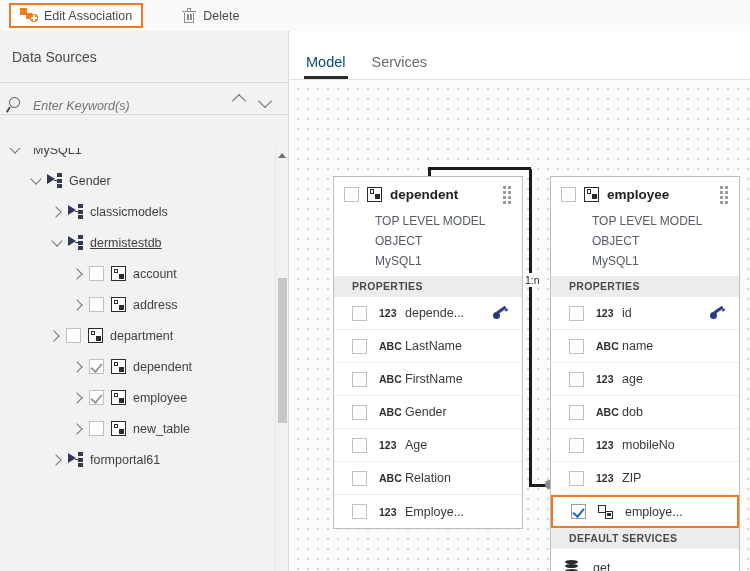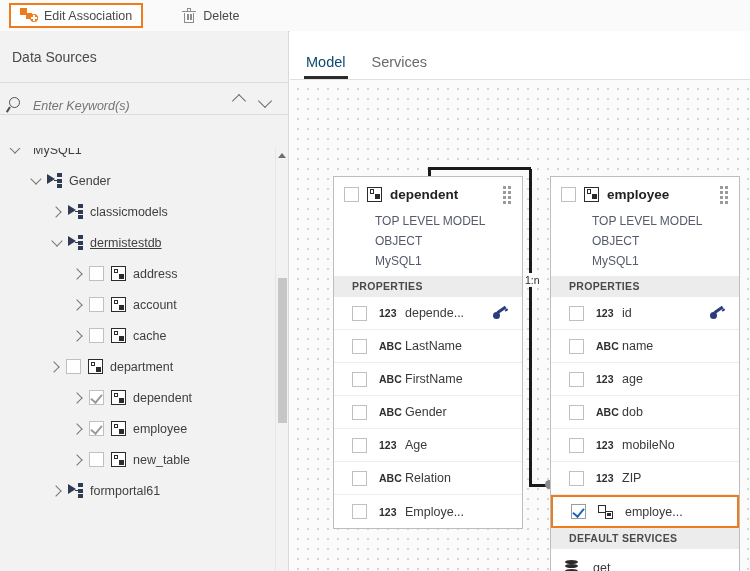--- a/index.html
+++ b/index.html
@@ -263,43 +263,32 @@
         </div>
         <div class="trow" style="padding-left: 67px;">
           <span class="tw closed">
             <span class="a"></span>
           </span>
           <span class="cb"></span>
           <span class="ico-tbl">
             <span class="in1"></span>
             <span class="in2"></span>
           </span>
-          <span class="tlabel">address</span>
+          <span class="tlabel">account</span>
         </div>
         <div class="trow" style="padding-left: 67px;">
           <span class="tw closed">
             <span class="a"></span>
           </span>
           <span class="cb"></span>
           <span class="ico-tbl">
             <span class="in1"></span>
             <span class="in2"></span>
           </span>
-          <span class="tlabel">account</span>
-        </div>
-        <div class="trow" style="padding-left: 67px;">
-          <span class="tw closed">
-            <span class="a"></span>
-          </span>
-          <span class="cb"></span>
-          <span class="ico-tbl">
-            <span class="in1"></span>
-            <span class="in2"></span>
-          </span>
-          <span class="tlabel">cache</span>
+          <span class="tlabel">address</span>
         </div>
         <div class="trow" style="padding-left: 44px;">
           <span class="tw closed">
             <span class="a"></span>
           </span>
           <span class="cb"></span>
           <span class="ico-tbl">
             <span class="in1"></span>
             <span class="in2"></span>
           </span>

